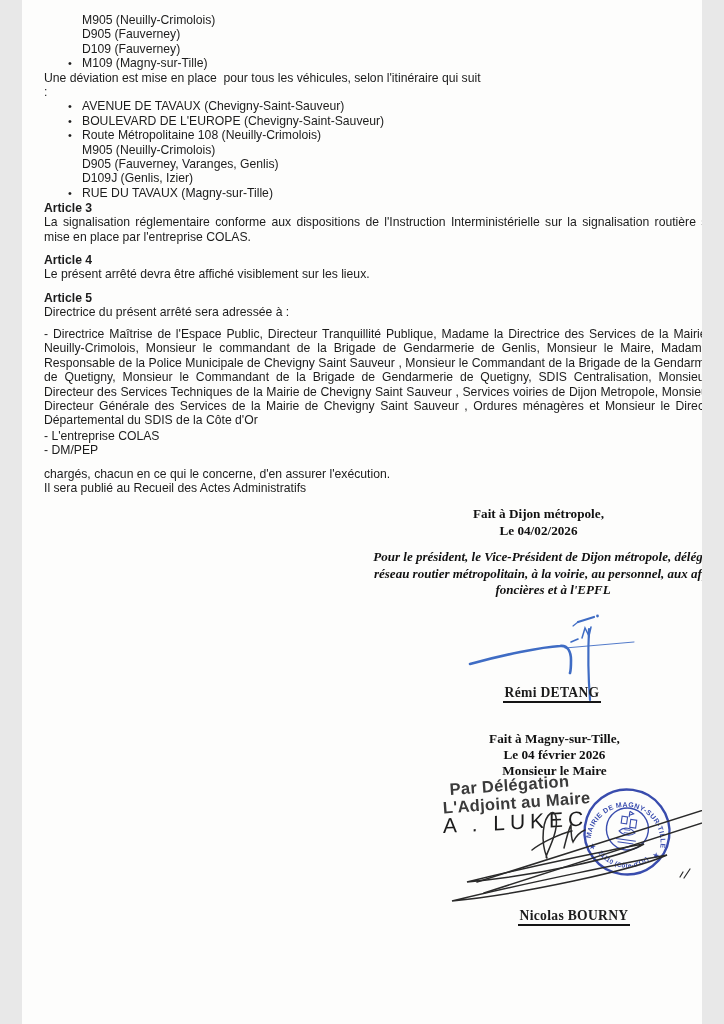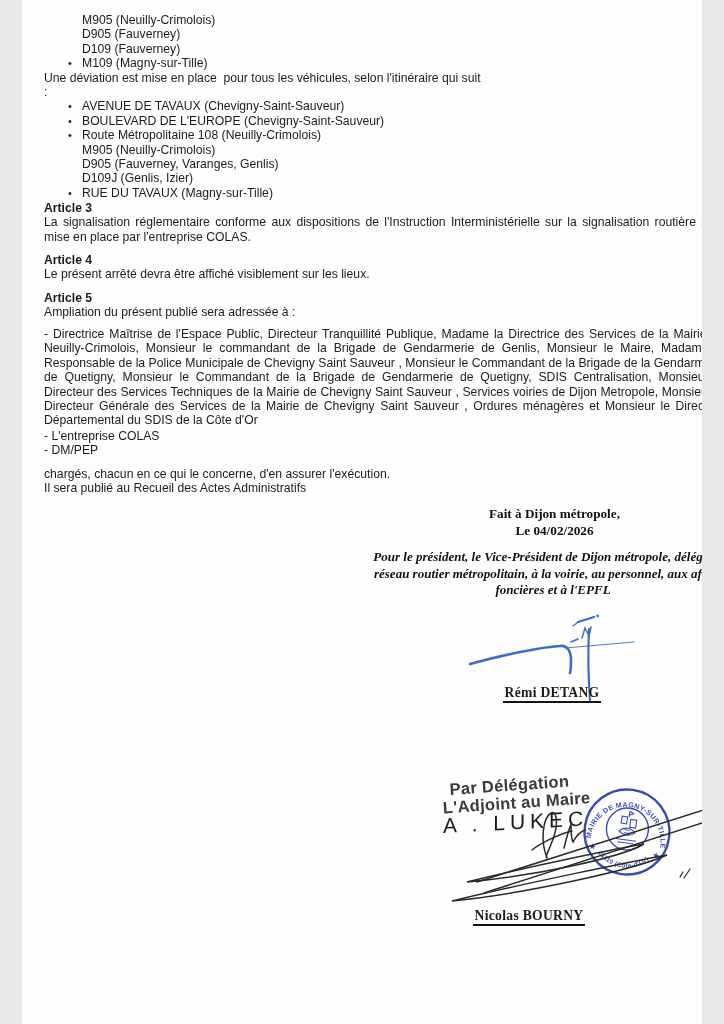--- a/index.html
+++ b/index.html
@@ -115,33 +115,33 @@
     <div class="just">La signalisation réglementaire conforme aux dispositions de l'Instruction Interministérielle sur la signalisation routière sera mise en place par l'entreprise COLAS.</div>
   </div>
 
   <div class="abs body-block" style="top:253px">
     <div class="art-title">Article 4</div>
     <div>Le présent arrêté devra être affiché visiblement sur les lieux.</div>
   </div>
 
   <div class="abs body-block" style="top:291px">
     <div class="art-title">Article 5</div>
-    <div>Ampliation du présent publié sera adressée à :</div>
+    <div>Directrice du présent arrêté sera adressée à :</div>
   </div>
   <div class="abs body-block just" style="top:327px">- Directrice Maîtrise de l'Espace Public, Directeur Tranquillité Publique, Madame la Directrice des Services de la Mairie de Neuilly-Crimolois, Monsieur le commandant de la Brigade de Gendarmerie de Genlis, Monsieur le Maire, Madame la Responsable de la Police Municipale de Chevigny Saint Sauveur , Monsieur le Commandant de la Brigade de la Gendarmerie de Quetigny, Monsieur le Commandant de la Brigade de Gendarmerie de Quetigny, SDIS Centralisation, Monsieur le Directeur des Services Techniques de la Mairie de Chevigny Saint Sauveur , Services voiries de Dijon Metropole, Monsieur le Directeur Générale des Services de la Mairie de Chevigny Saint Sauveur , Ordures ménagères et Monsieur le Directeur Départemental du SDIS de la Côte d'Or</div>
   <div class="abs body-block" style="top:429px">
     <div>- L'entreprise COLAS</div>
     <div>- DM/PEP</div>
   </div>
   <div class="abs body-block" style="top:467px">
     <div>chargés, chacun en ce qui le concerne, d'en assurer l'exécution.</div>
     <div>Il sera publié au Recueil des Actes Administratifs</div>
   </div>
 
-  <div class="abs serifb" style="top:506px;left:430px;width:205px;">
+  <div class="abs serifb" style="top:506px;left:414px;width:205px;">
     <div>Fait à Dijon métropole,</div>
     <div>Le 04/02/2026</div>
   </div>
   <div class="abs serifb" style="top:549px;left:341px;width:380px;font-size:13px;font-style:italic;">Pour le président, le Vice-Président de Dijon métropole, délégué au réseau routier métropolitain, à la voirie, au personnel, aux affaires foncières et à l'EPFL</div>
 
   <svg class="abs" style="left:430px;top:608px;" width="200" height="100" viewBox="0 0 200 100">
     <g stroke="#3f6cc4" fill="none" stroke-linecap="round">
       <path d="M18,56 C50,47 90,39 108,38 C116,37 119,44 119,52 C119,58 119,62 118,65" stroke-width="2.6"></path>
       <path d="M113,40 L182,34" stroke-width="0.9"></path>
       <path d="M137,21 C136,42 136,66 138,92" stroke-width="2.2"></path>
@@ -149,20 +149,25 @@
       <path d="M126,14 L142,9" stroke-width="2.2"></path>
       <path d="M121,18 L126,14" stroke-width="1.2"></path>
       <path d="M119,34 L126,31" stroke-width="1.6"></path>
       <circle cx="145.5" cy="8" r="1.4" fill="#3f6cc4" stroke="none"></circle>
     </g>
   </svg>
   <div class="abs" style="top:686px;left:430px;width:200px;text-align:center;">
     <span class="signame">Rémi DETANG</span>
   </div>
 
+  <div class="abs serifb" style="top:731px;left:430px;width:205px;line-height:16px;">
+    <div>Fait à Magny-sur-Tille,</div>
+    <div>Le 04 février 2026</div>
+    <div>Monsieur le Maire</div>
+  </div>
 
   <div class="abs delegation" style="top:780px;left:427px;">
     <div>Par Délégation</div>
     <div class="l2">L'Adjoint au Maire</div>
   </div>
 
   <div class="abs handwritten" style="top:819px;left:421px;">A . LUKEC</div>
 
   <svg class="abs" style="left:555px;top:782px;opacity:.93;" width="100" height="100" viewBox="-50 -50 100 100">
     <g transform="rotate(8)" stroke="#2b3fa8" fill="none">
@@ -197,17 +202,17 @@
       <path d="M142,78 C145,66 147,58 149,55 C149,62 149,68 151,72 C154,66 158,62 163,60"></path>
       <path d="M45,112 C118,94 198,78 222,74 C198,88 112,106 45,112 Z"></path>
       <path d="M30,131 C108,112 213,91 245,85 C212,100 100,124 30,131 Z"></path>
       <path d="M55,112 L310,31"></path>
       <path d="M62,123 L302,46"></path>
       <path d="M262,108 L268,99" stroke-width="1.2"></path>
       <path d="M258,107 L261,102" stroke-width="1.2"></path>
     </g>
   </svg>
 
-  <div class="abs" style="top:909px;left:407px;width:200px;text-align:center;">
+  <div class="abs" style="top:909px;left:452px;width:200px;text-align:center;">
     <span class="signame">Nicolas BOURNY</span>
   </div>
 
 </div>
 
 </body></html>

